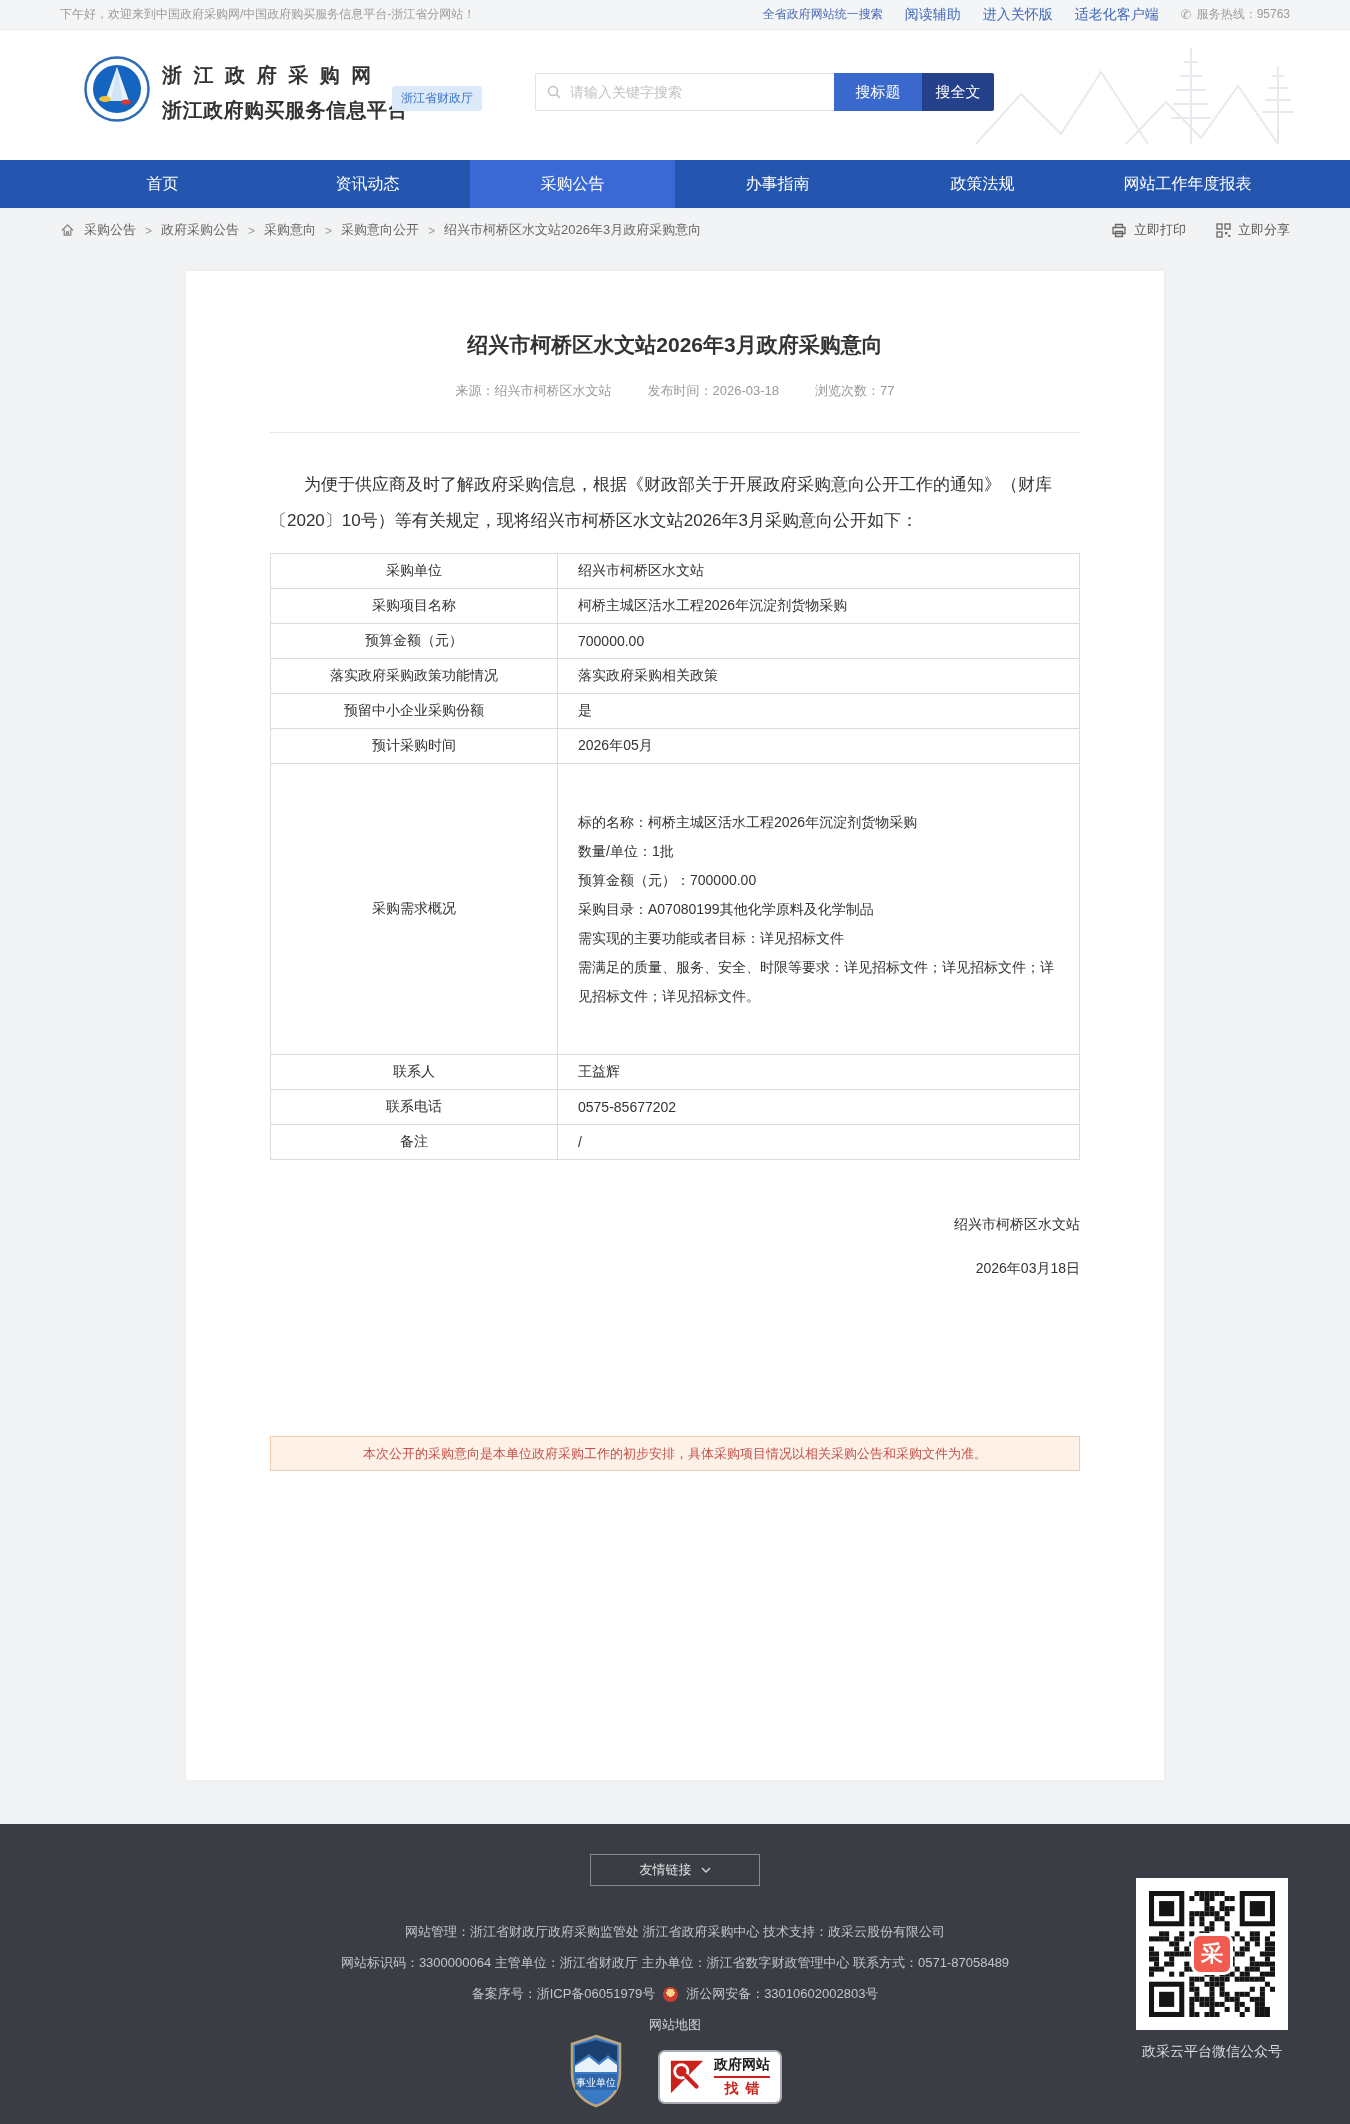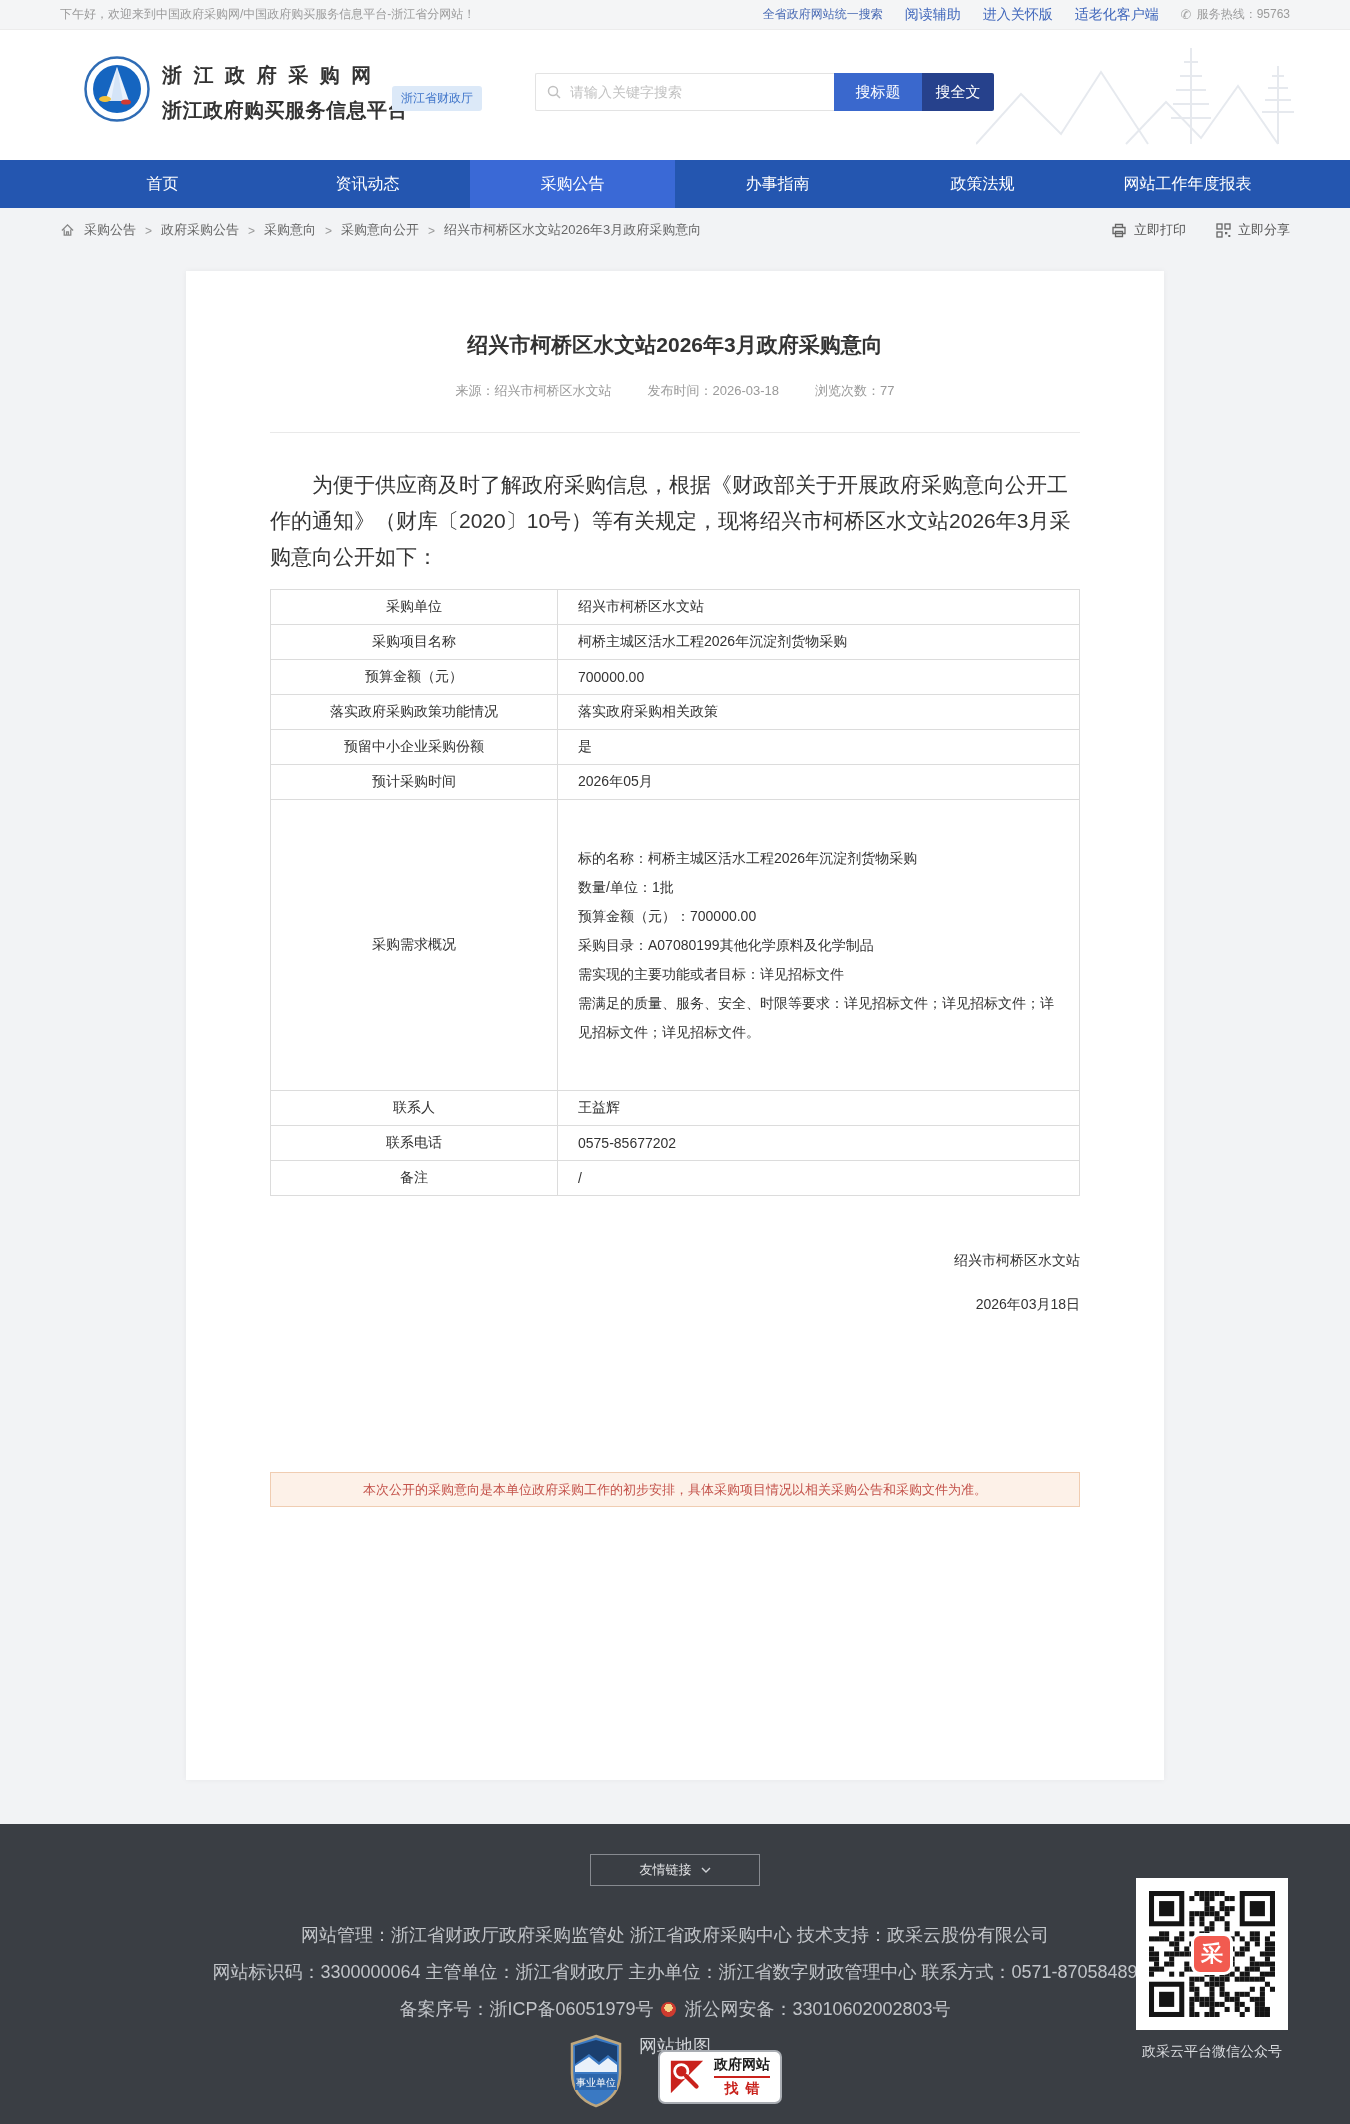--- a/index.html
+++ b/index.html
@@ -51,37 +51,37 @@
   .crumb-actions{ margin-left:auto; display:flex; gap:30px; align-items:center; color:#555; }
   .action{ display:flex; gap:7px; align-items:center; cursor:pointer; font-size:13px; }
   
   .content-area{ background:#f2f3f5; padding:19px 0 44px; }
   .card{ width:978px; height:1509px; margin:0 auto; background:#fff; box-sizing:border-box;
     box-shadow:0 0 6px rgba(0,0,0,.05); }
   .article-body{ width:810px; margin:0 auto; }
   .a-title{ font-size:21px; font-weight:bold; color:#333; text-align:center; padding-top:60px; }
   .a-meta{ display:flex; justify-content:center; gap:36px; color:#999; font-size:13px; margin-top:23px; }
   .a-divider{ border:none; border-top:1px solid #e9e9e9; margin-top:32px; }
-  .a-intro{ font-size:21px; line-height:36px; color:#333; text-indent:2em; margin-top:34px; }
+  .a-intro{ font-size:17px; line-height:36px; color:#333; text-indent:2em; margin-top:34px; }
   .p-table{ width:100%; border-collapse:collapse; margin-top:14px; }
   .p-table td{ border:1px solid #dcdcdc; font-size:14px; color:#333; }
   td.lbl{ width:287px; text-align:center; height:34px; padding:0 8px; box-sizing:border-box; }
   td.val{ padding:0 14px 0 20px; height:34px; }
   tr.demand td{ height:290px; }
   .demand-lines div{ line-height:29px; }
   .signature{ margin-top:56px; text-align:right; font-size:14px; color:#333; }
   .signature .date{ margin-top:26px; }
   .notice{ margin-top:158px; border:1px solid #f0cdb2; background:#fdf1e8; color:#c4534b;
     font-size:13px; height:33px; display:flex; align-items:center; justify-content:center; }
   
   .footer{ height:300px; background:#3a3e44; position:relative; box-sizing:border-box; padding-top:30px; }
   .friend-links{ width:170px; height:32px; margin:0 auto; border:1px solid #878a90; color:#e0e1e3;
     font-size:13px; display:flex; align-items:center; justify-content:center; gap:9px;
     cursor:pointer; box-sizing:border-box; }
-  .f-line{ text-align:center; color:#c2c5c9; font-size:18px; margin-top:13px; }
+  .f-line{ text-align:center; color:#c2c5c9; font-size:13px; margin-top:13px; }
   .f-line.first{ margin-top:37px; }
   .f-line3{ display:flex; justify-content:center; align-items:center; gap:8px; }
   .f-line3 a{ color:#c2c5c9; }
   .emblem-dot{ width:15px; height:15px; border-radius:50%; display:inline-block;
     background:radial-gradient(circle at 50% 38%, #f6d68b 0 34%, #cf3b2f 35% 100%); }
   .sitemap a{ color:#cfd2d6; }
   .badges{ position:absolute; left:50%; transform:translateX(-50%); bottom:12px;
     display:flex; align-items:flex-end; gap:34px; }
   .fe-badge{ width:124px; height:54px; background:#fff; border:2px solid #a9adb3; border-radius:7px;
     display:flex; align-items:center; gap:8px; padding:0 8px; box-sizing:border-box;

